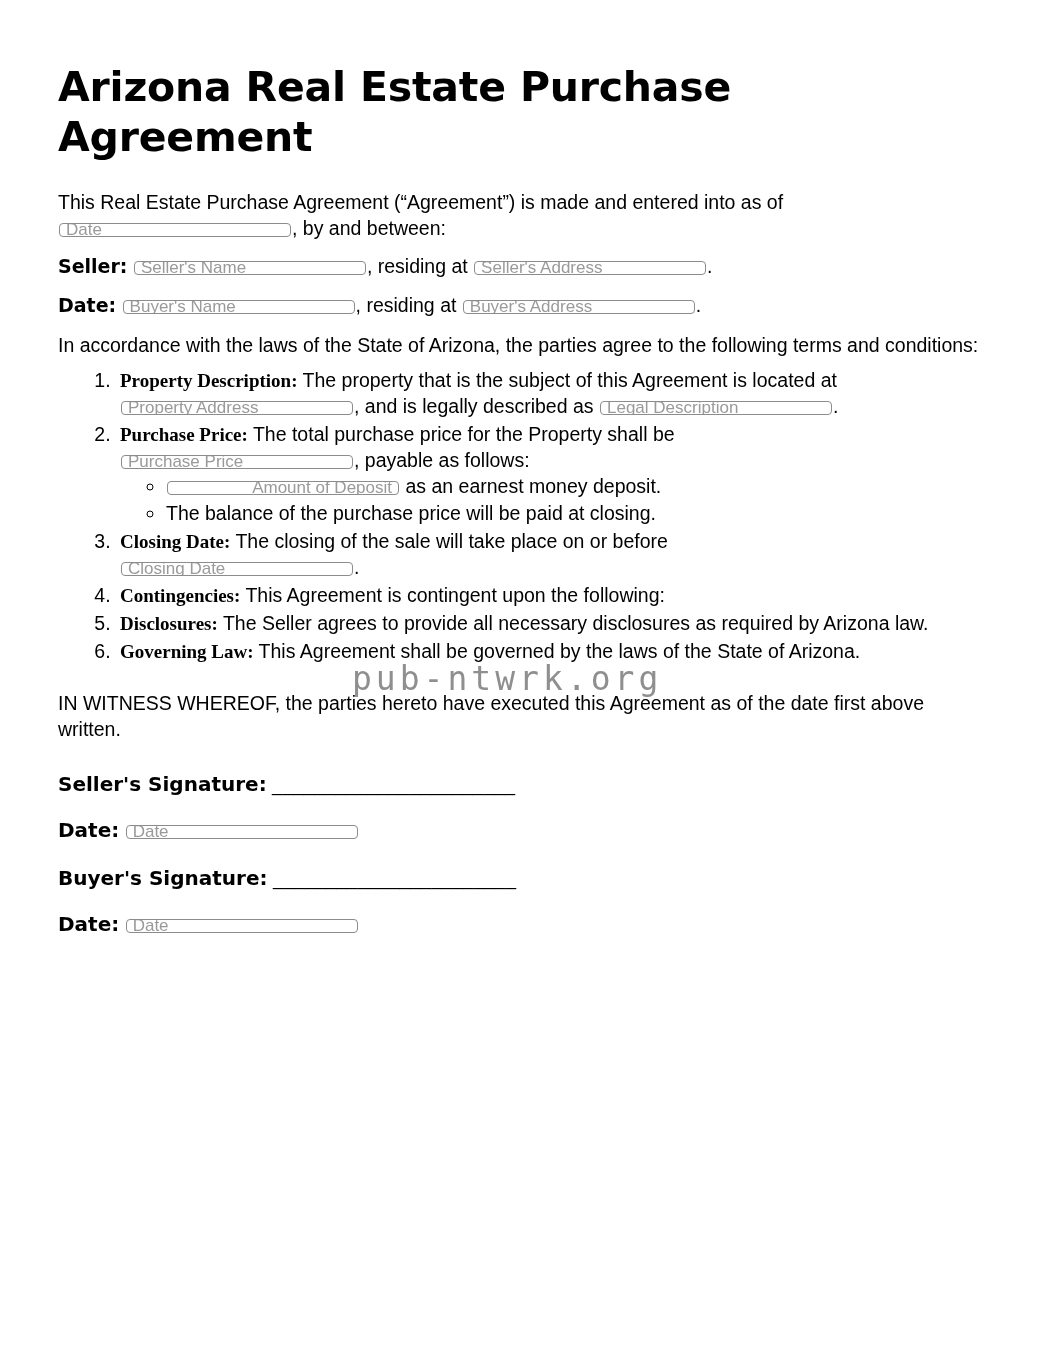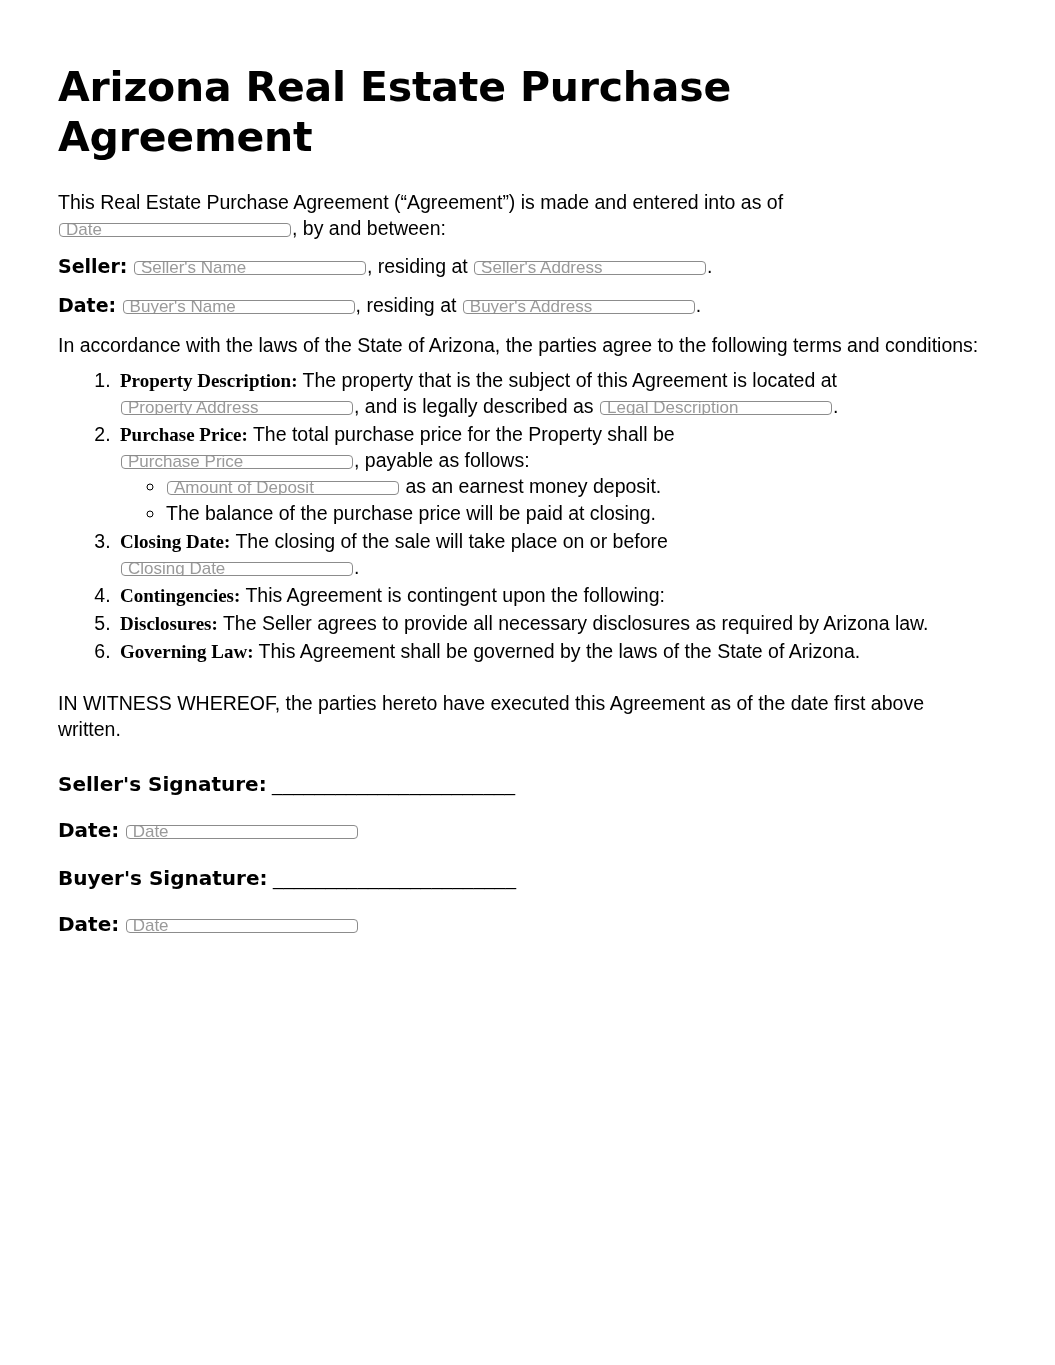--- a/index.html
+++ b/index.html
@@ -77,21 +77,21 @@
   input.field::placeholder {
     color: #9a9a9a;
     opacity: 1;
   }
   .w-date       { width: 232px; }
   .w-name       { width: 232px; }
   .w-address    { width: 232px; }
   .w-propaddr   { width: 232px; }
   .w-legal      { width: 232px; }
   .w-price      { width: 232px; }
-  .w-deposit    { width: 232px; }
+  .w-deposit    { width: 232px; text-align: right; }
   .w-closing    { width: 232px; }
   .w-sigdate    { width: 232px; }
 
   
   ol.terms {
     font-size: 19.5px;
     line-height: 1.33;
     margin: 6px 0 0 0;
     padding-left: 58px;
     max-width: 960px;
@@ -154,20 +154,21 @@
     pointer-events: none;
     z-index: 5;
     line-height: 1;
   }
 </style>
 </head>
 <body>
 
 <div class="page">
 
+  <div class="watermark">pub-ntwrk.org</div>
 
   <h1 class="doc-title">Arizona Real Estate Purchase Agreement</h1>
 
   <p class="para intro">
     <span>This Real Estate Purchase Agreement (“Agreement”) is made and entered into as of</span>
     <br>
     <input class="field w-date" type="text" placeholder="Date" style=""><span>, by and between:</span>
   </p>
 
   <p class="party-line">

